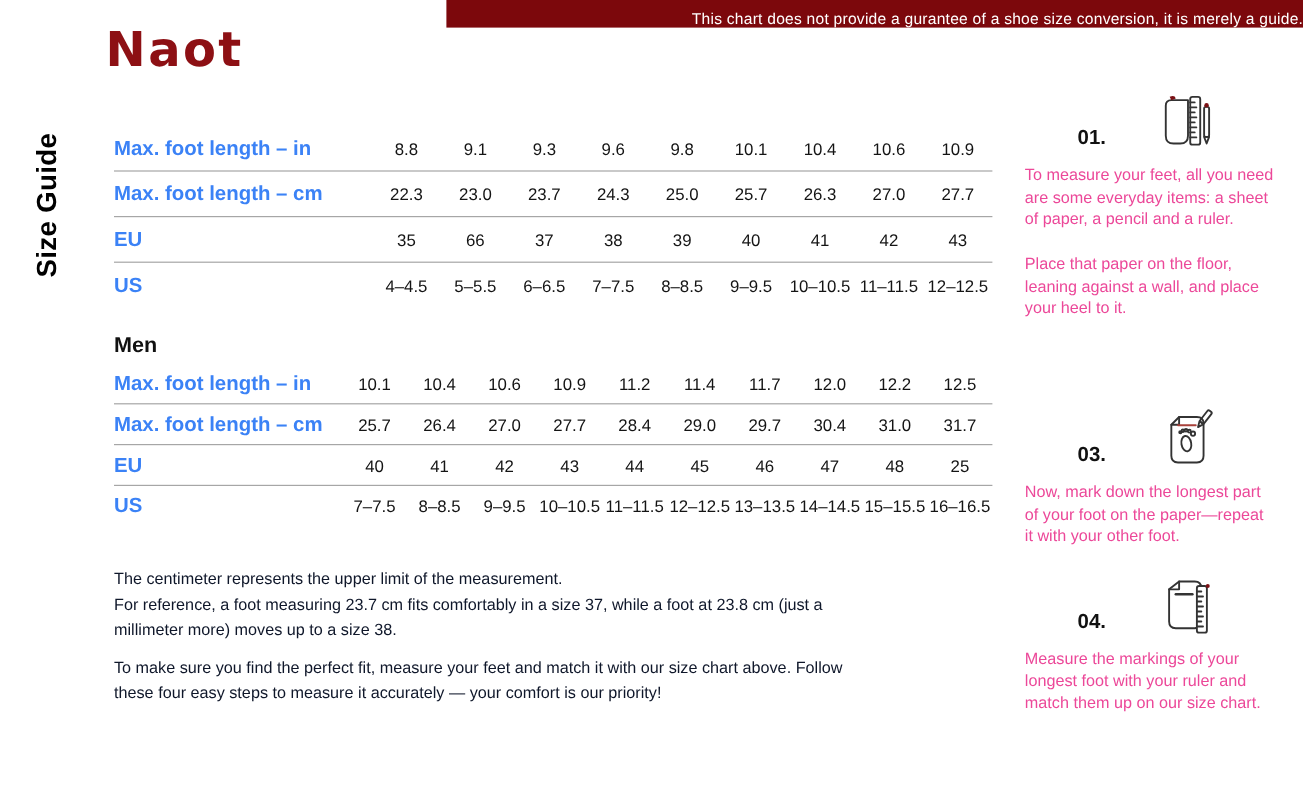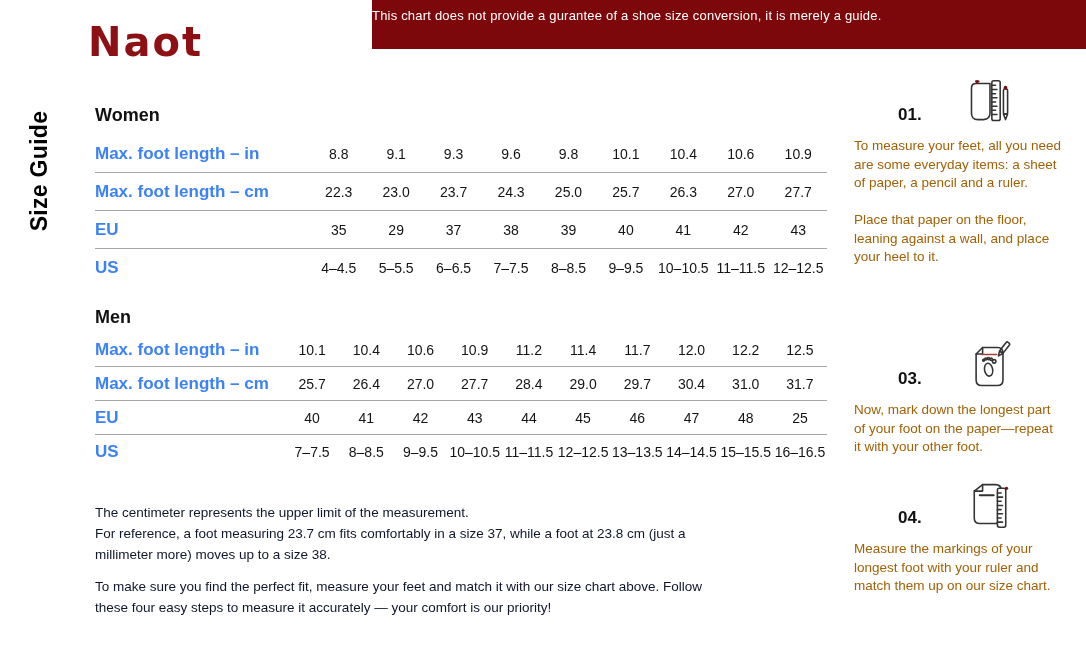--- a/index.html
+++ b/index.html
@@ -1,23 +1,23 @@
 <!DOCTYPE html>
 <html><head>
 <meta charset="utf-8">
 <style>
   * { margin:0; padding:0; box-sizing:border-box; }
   html,body { background:#ffffff; }
   body { font-family:"Liberation Sans", sans-serif; color:#1c1c1c; }
   .page { position:relative; width:1086px; height:672px; background:#fff; overflow:hidden; }
 
   .banner {
-    position:absolute; left:372px; top:0; width:714px; height:49px;
+    position:absolute; left:372px; top:0; width:714px; height:23px;
     background:#7c080c; color:#ffffff; font-size:13px;
-    line-height:31px; text-align:left; letter-spacing:.2px;
+    line-height:31px; text-align:right; letter-spacing:.2px;
   }
 
   .logo {
     position:absolute; left:88px; top:22px;
     font-family:"DejaVu Sans", sans-serif;
     font-size:40px; font-weight:800; letter-spacing:2px;
     color:#8d1014; line-height:1;
   }
 
   .vertical-title {
@@ -47,38 +47,37 @@
     white-space:pre-line;
   }
   .note.second { margin-top:11px; }
 
   .step { position:absolute; left:854px; width:230px; }
   .step-1 { top:74px; } .step-2 { top:202px; } .step-3 { top:338px; } .step-4 { top:477px; }
   .step-head { display:flex; align-items:flex-end; padding-left:44px; height:54px;gap:36px; }
   .step-num { font-size:17px; font-weight:700; color:#111; margin-right:7px; margin-bottom:3px; }
   .step-icon { display:inline-block; width:50px; height:52px; }
   .step-text {
-    margin-top:9px; font-size:13.5px; line-height:18.5px; color:#a16207;
+    margin-top:9px; font-size:13.5px; line-height:18.5px; color:#ec4899;
     white-space:pre-line;
   }
 </style>
 </head>
 <body>
 
 <div class="page">
 
   <div class="banner">This chart does not provide a gurantee of a shoe size conversion, it is merely a guide.</div>
 
   <div class="logo">Naot</div>
 
   <div class="vertical-title">Size Guide</div>
 
   <div class="content">
 
-    <div class="section-heading">Women</div>
     <div class="table women">
       <div class="t-row bordered">
         <span class="t-label">Max. foot length – in</span>
         <div class="t-cells">
             <span class="cell">8.8</span>
             <span class="cell">9.1</span>
             <span class="cell">9.3</span>
             <span class="cell">9.6</span>
             <span class="cell">9.8</span>
             <span class="cell">10.1</span>
@@ -98,21 +97,21 @@
             <span class="cell">25.7</span>
             <span class="cell">26.3</span>
             <span class="cell">27.0</span>
             <span class="cell">27.7</span>
           </div>
       </div>
       <div class="t-row bordered">
         <span class="t-label">EU</span>
         <div class="t-cells">
             <span class="cell">35</span>
-            <span class="cell">29</span>
+            <span class="cell">66</span>
             <span class="cell">37</span>
             <span class="cell">38</span>
             <span class="cell">39</span>
             <span class="cell">40</span>
             <span class="cell">41</span>
             <span class="cell">42</span>
             <span class="cell">43</span>
           </div>
       </div>
       <div class="t-row">

